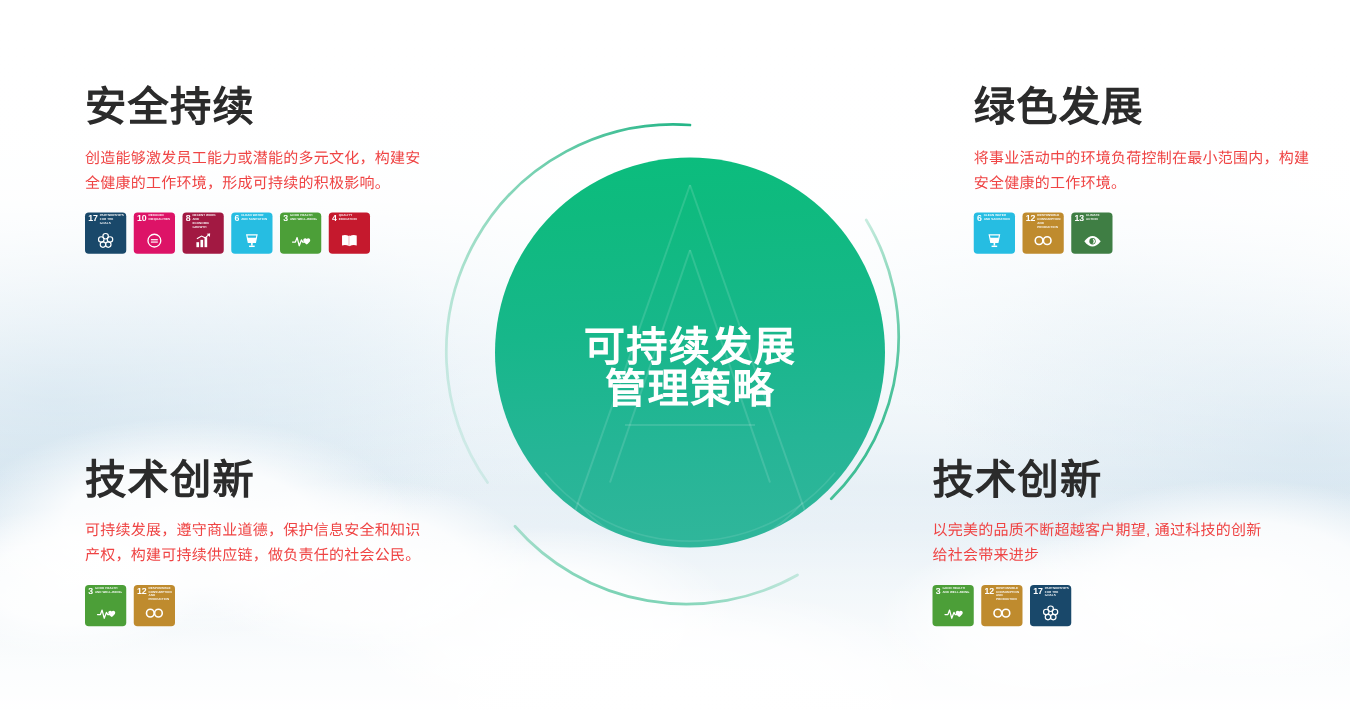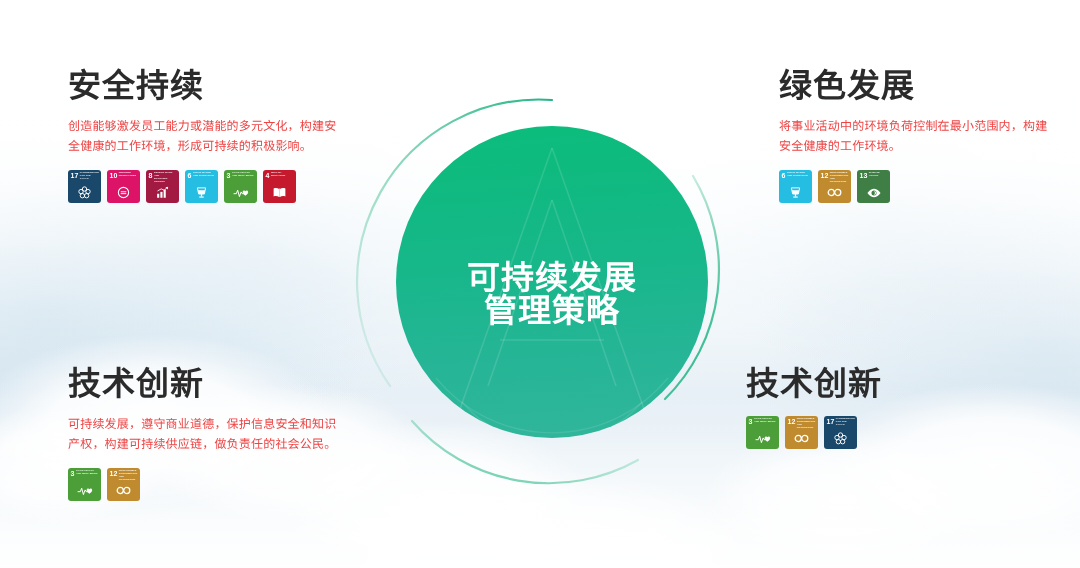--- a/index.html
+++ b/index.html
@@ -418,20 +418,21 @@
                 <circle cx="16.6" cy="12" r="4.3"></circle>
               </g>
             </svg>
           </div>
         </div>
       </div>
   </div>
 
   <div class="pillar pillar-br">
     <h2 class="pillar-title">技术创新</h2>
+    <p class="pillar-desc">以完美的品质不断超越客户期望, 通过科技的创新给社会带来进步</p>
     <div class="sdg-row">
         <div class="sdg" style="background: rgb(76, 159, 56);">
           <div class="sdg-head">
             <span class="sdg-num">3</span>
             <span class="sdg-name">GOOD HEALTH
 AND WELL-BEING</span>
           </div>
           <div class="sdg-glyph">
             <svg viewBox="0 0 24 24" width="16" height="16">
               <path d="M1.5 13 H5 L7 7.6 L9.6 17.4 L12.2 10.4 L13.8 13 H16" fill="none" stroke="#fff" stroke-width="1.5" stroke-linejoin="round" stroke-linecap="round"></path>

